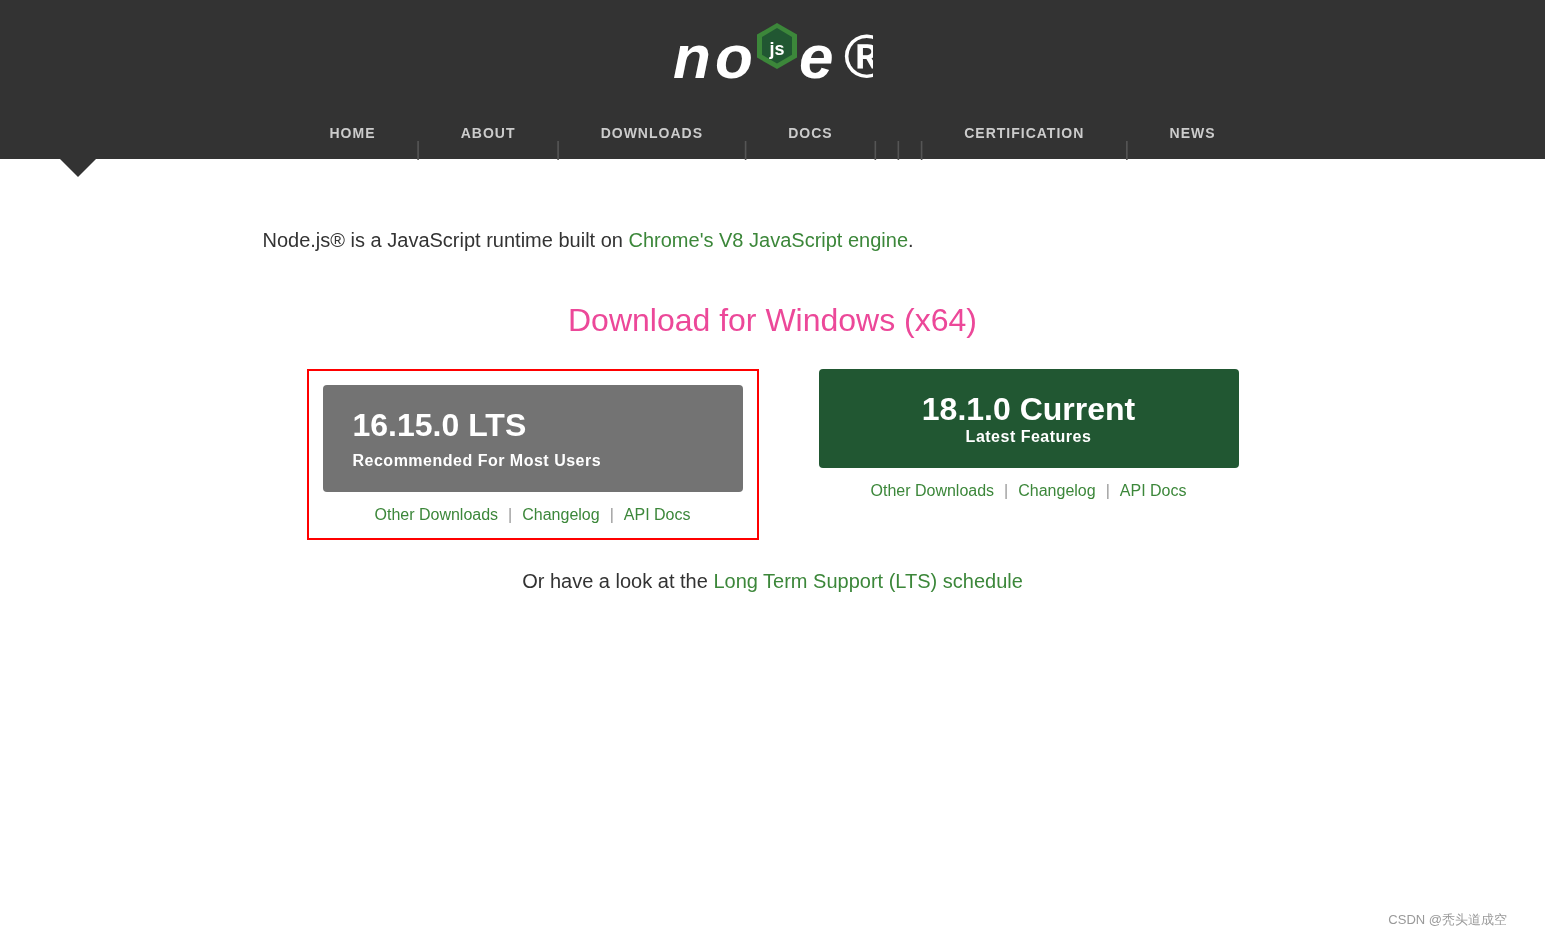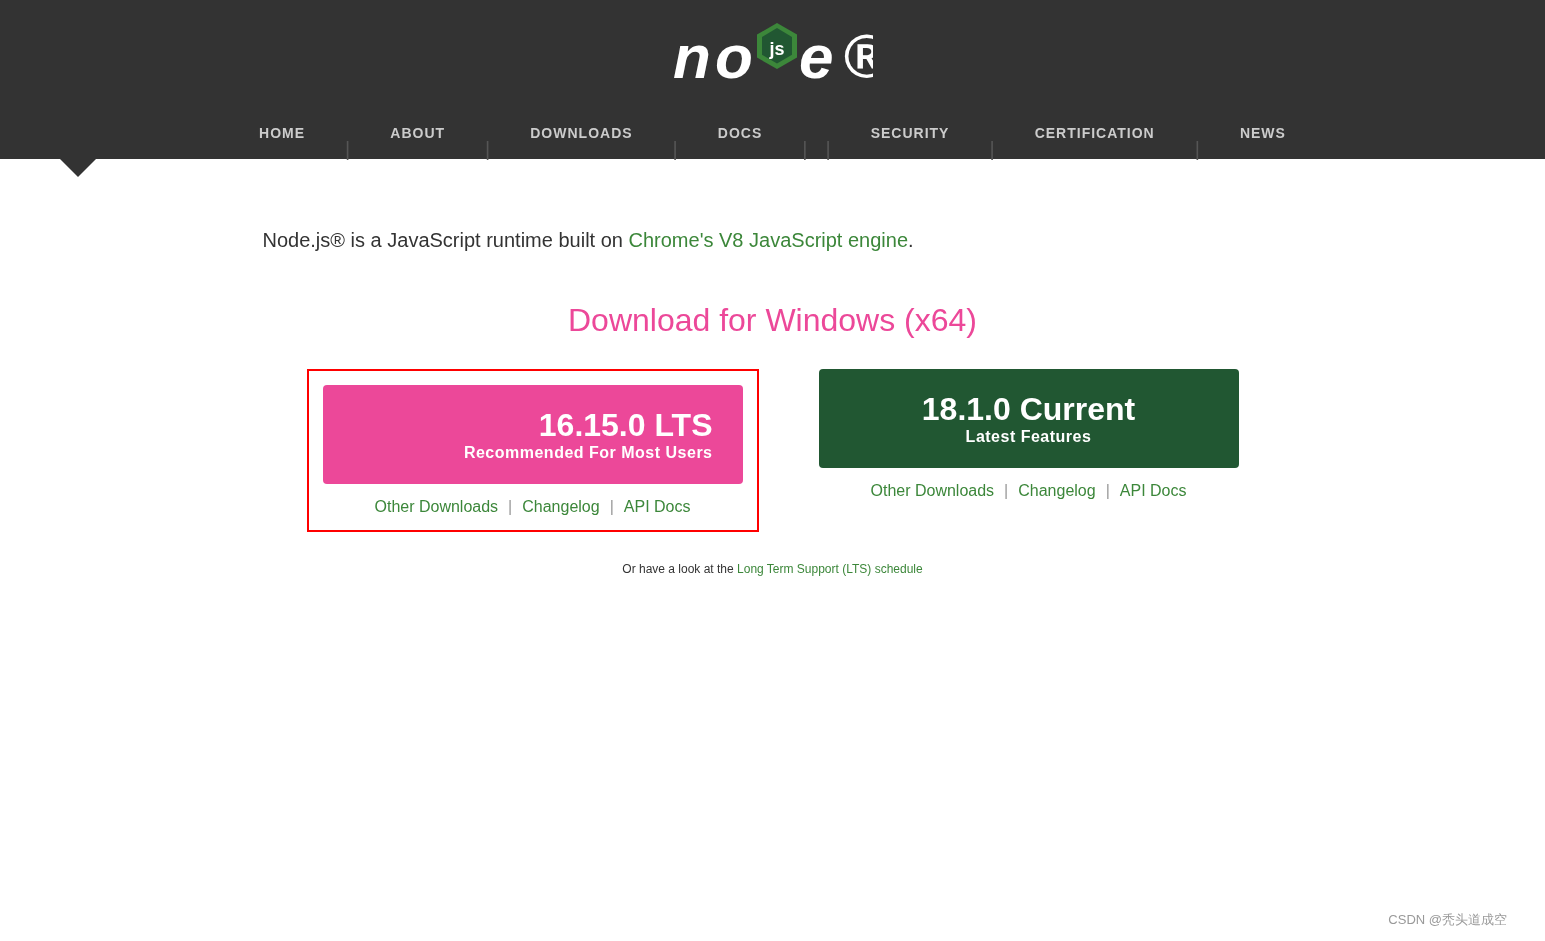--- a/index.html
+++ b/index.html
@@ -83,30 +83,31 @@
       display: flex;
       flex-direction: column;
       align-items: center;
       gap: 14px;
     }
     .download-card.highlighted {
       border: 2px solid red;
       padding: 14px;
     }
     .btn-lts {
-      background: #ec4899;
+      background: #737373;
       color: #fff;
       border: none;
       border-radius: 4px;
       width: 420px;
       padding: 22px 30px;
       cursor: pointer;
       display: flex;
       flex-direction: column;
-      align-items: flex-end;
+      align-items: flex-start;
+      gap: 8px;
     }
     .btn-current {
       background: #215732;
       color: #fff;
       border: none;
       border-radius: 4px;
       width: 420px;
       padding: 22px 30px;
       cursor: pointer;
       display: flex;
@@ -131,21 +132,21 @@
     }
     .download-links a {
       color: #3c873a;
       text-decoration: none;
     }
     .download-links span {
       color: #999;
     }
     .lts-schedule {
       text-align: center;
-      font-size: 12px;
+      font-size: 20px;
       color: #333;
       margin-top: 20px;
     }
     .lts-schedule a {
       color: #3c873a;
       text-decoration: none;
     }
     .watermark {
       position: fixed;
       bottom: 12px;
@@ -180,21 +181,20 @@
   <div class="nav-links">
     <a href="#">HOME</a>
     <span class="nav-divider">|</span>
     <a href="#">ABOUT</a>
     <span class="nav-divider">|</span>
     <a href="#">DOWNLOADS</a>
     <span class="nav-divider">|</span>
     <a href="#">DOCS</a>
     <span class="nav-divider">|</span>
     <span class="nav-divider">|</span>
-    <a href="#">SECURITY</a>
     <span class="nav-divider">|</span>
     <a href="#">CERTIFICATION</a>
     <span class="nav-divider">|</span>
     <a href="#">NEWS</a>
   </div>
 </nav>
 
 <div style="width:0;height:0;border-left:18px solid transparent;border-right:18px solid transparent;border-top:18px solid #333;margin-left:60px;"></div>
 
 <main>

